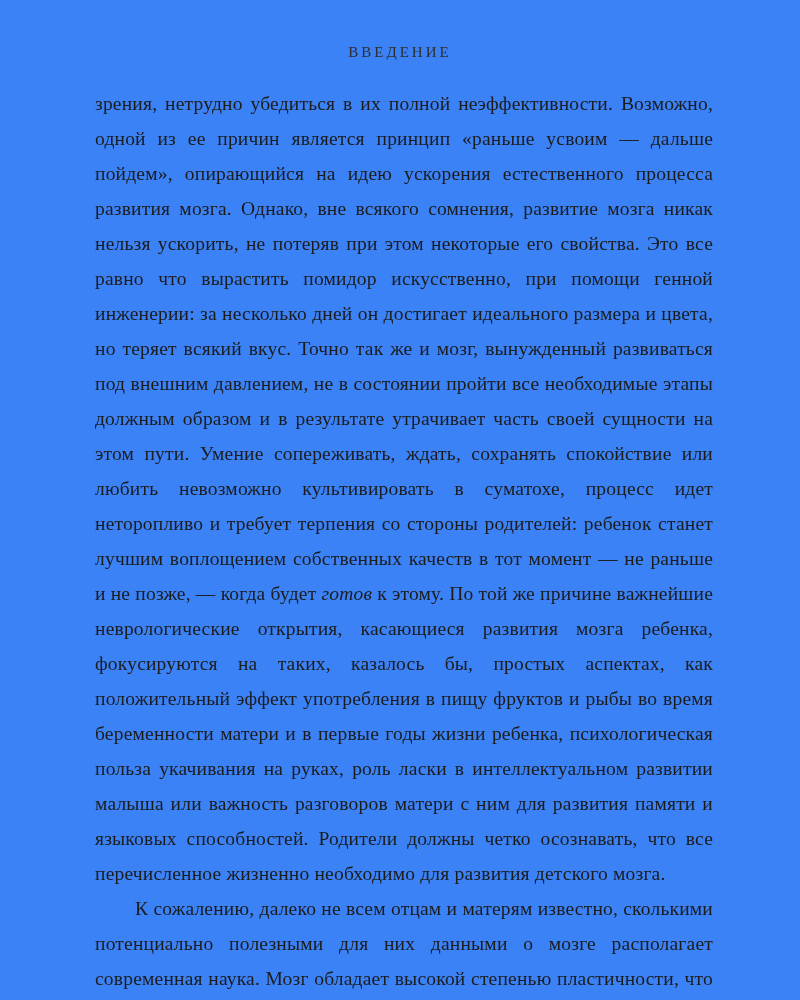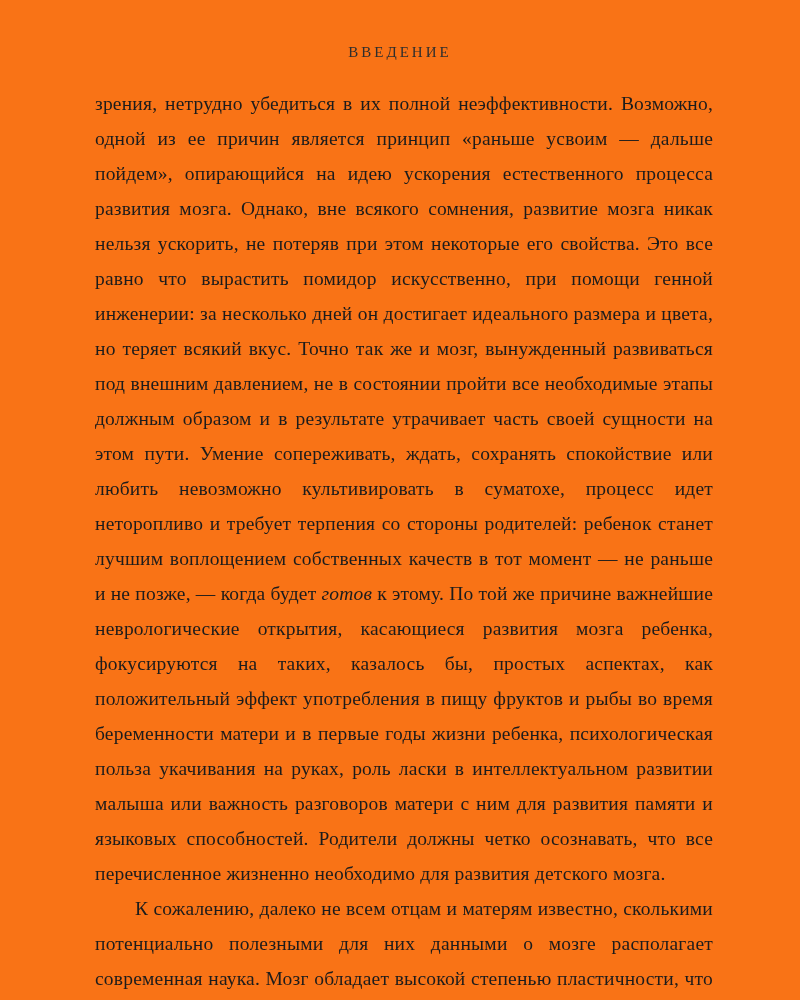--- a/index.html
+++ b/index.html
@@ -2,21 +2,21 @@
 <html lang="ru"><head>
 <meta charset="utf-8">
 <style>
   * { margin: 0; padding: 0; box-sizing: border-box; }
   html, body { background: #ffffff; }
   .page {
     position: relative;
     width: 800px;
     height: 1000px;
     margin: 0 auto;
-    background: #f97316;
+    background: #3b82f6;
     font-family: "Liberation Serif", serif;
     color: #1c1c1c;
     overflow: hidden;
   }
   .running-head {
     position: absolute;
     top: 44px;
     left: 0;
     width: 100%;
     text-align: center;

